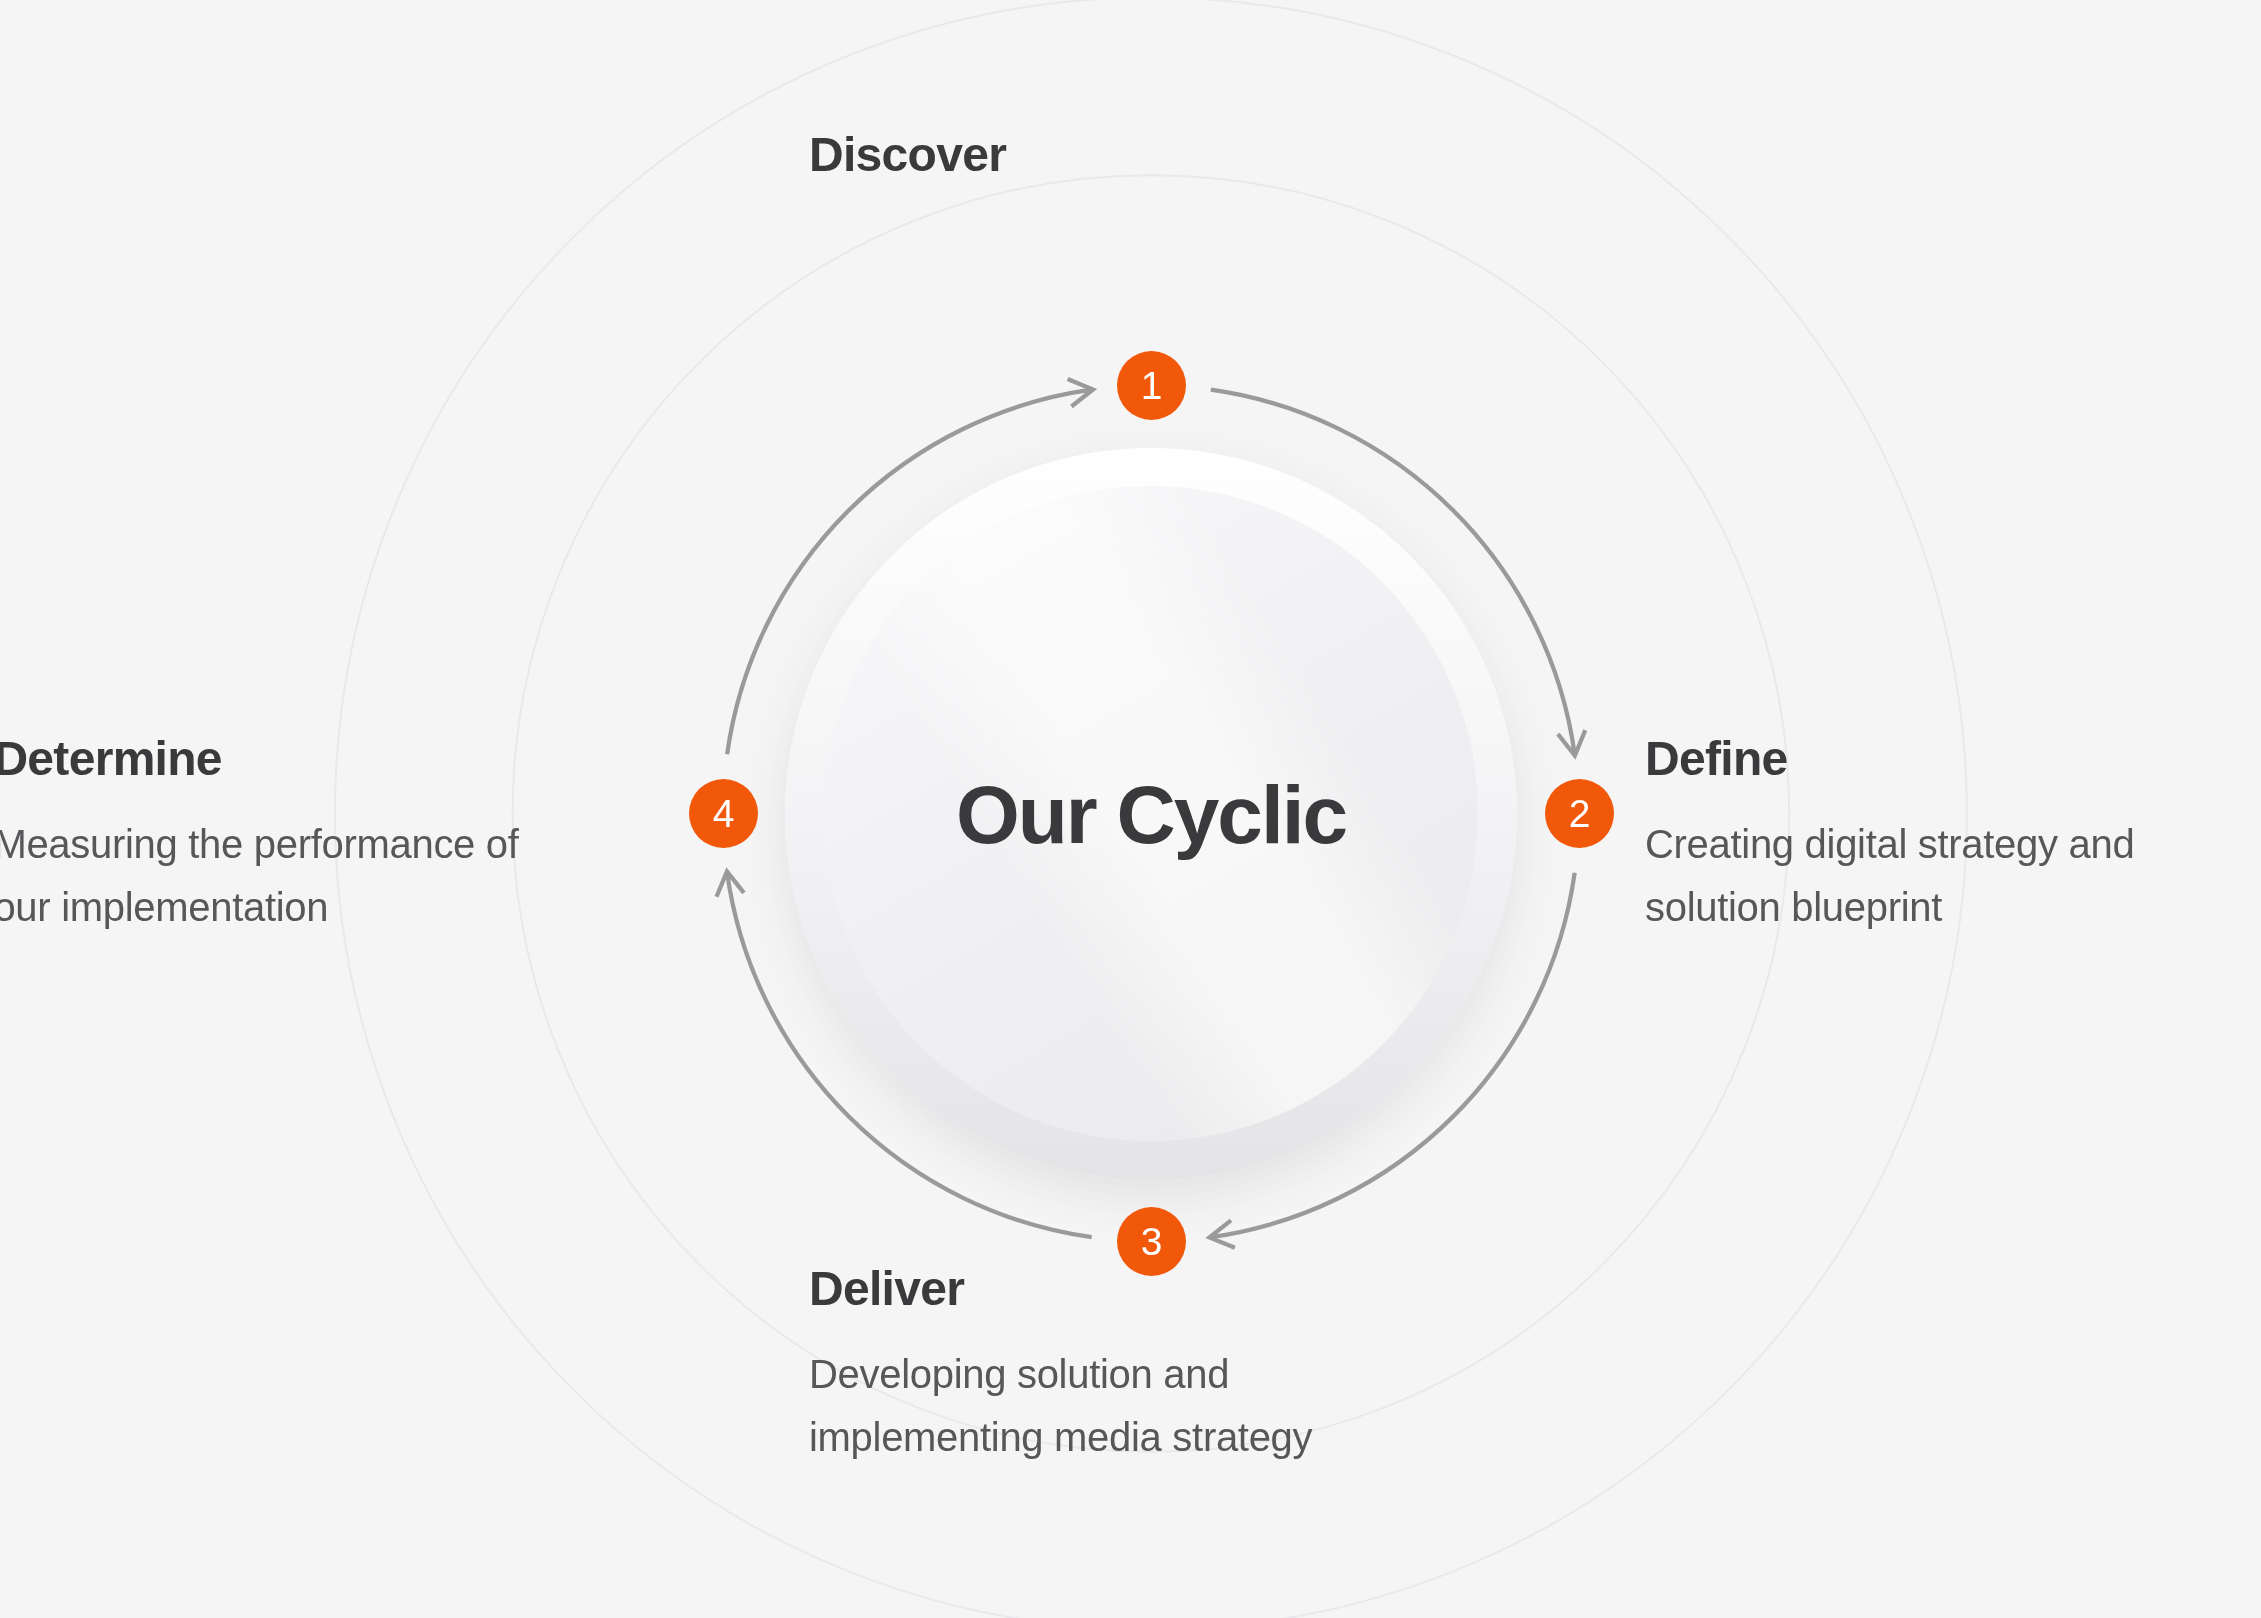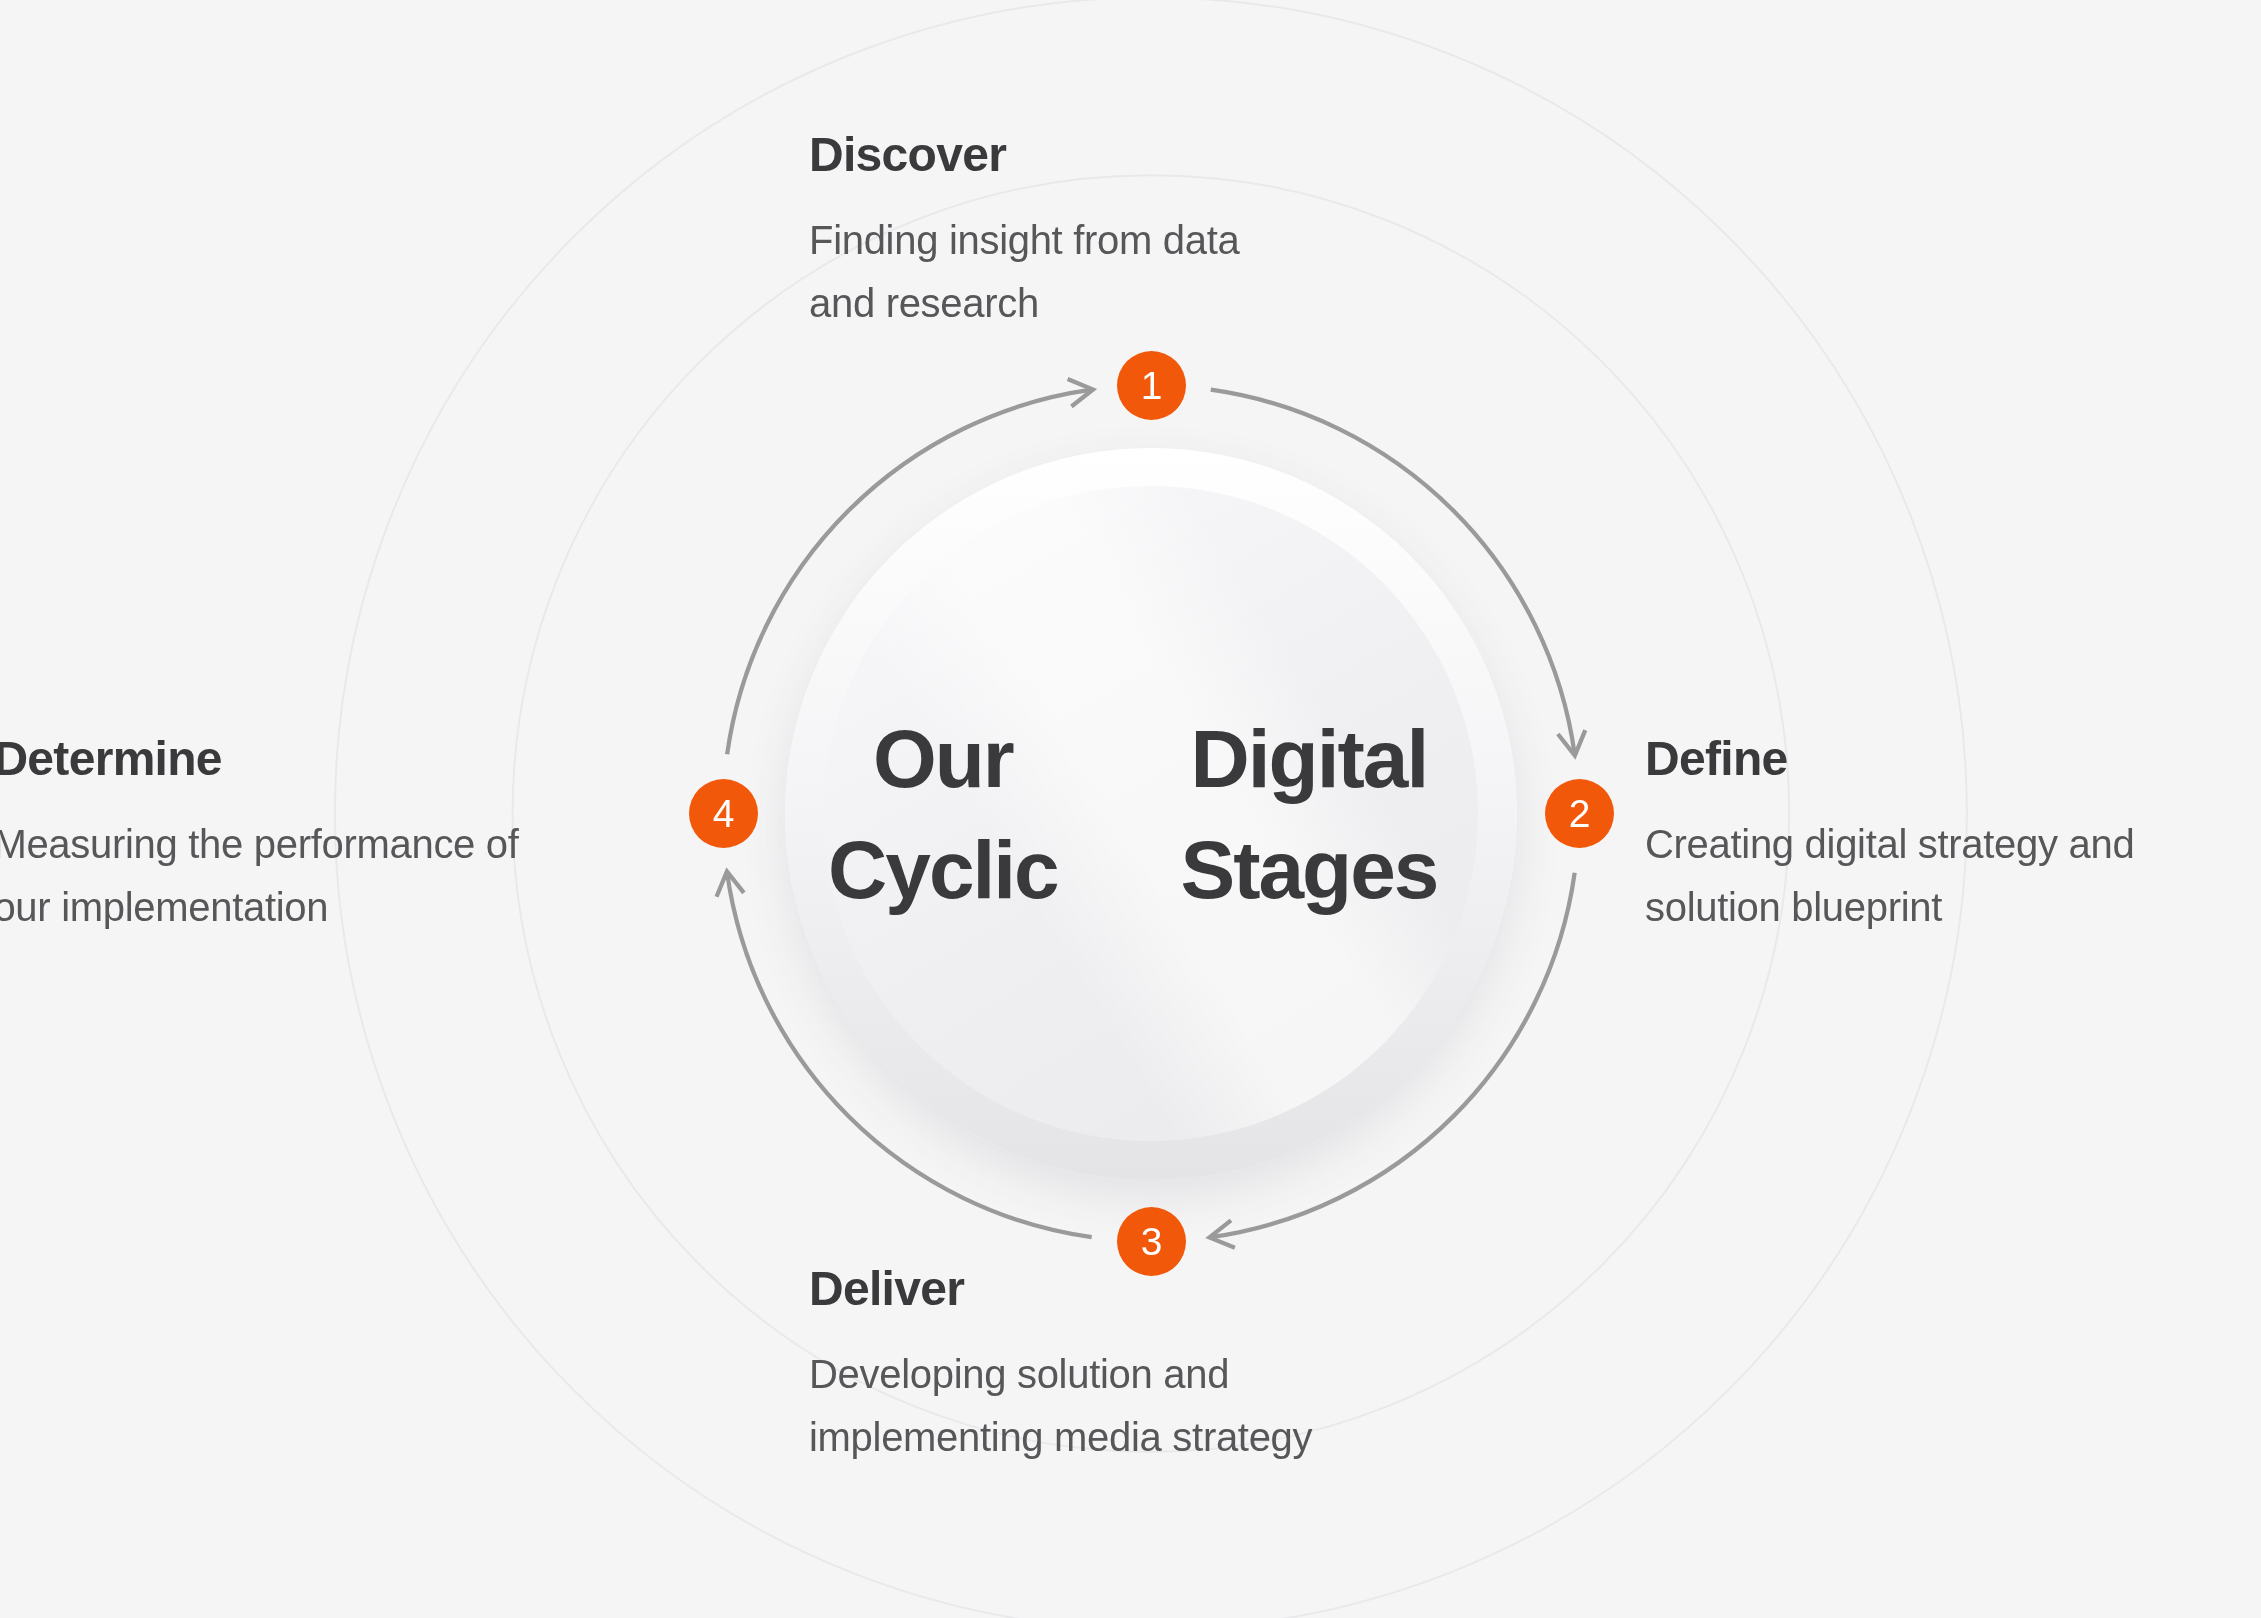--- a/index.html
+++ b/index.html
@@ -80,29 +80,24 @@
     </g>
   </svg>
 
   <div class="disc-outer">
     <div class="disc-inner">
       <div class="disc-sheen"></div>
     </div>
   </div>
   <div class="disc-title">
     <span>Our Cyclic</span>
-    <span>Digital Stages</span>
   </div>
 
   <div class="stage-block stage-top">
     <div class="stage-name">Discover</div>
-    <div class="stage-desc">
-      <div>Finding insight from data</div>
-      <div>and research</div>
-    </div>
   </div>
 
   <div class="stage-block stage-right">
     <div class="stage-name">Define</div>
     <div class="stage-desc">
       <div>Creating digital strategy and</div>
       <div>solution blueprint</div>
     </div>
   </div>
 

